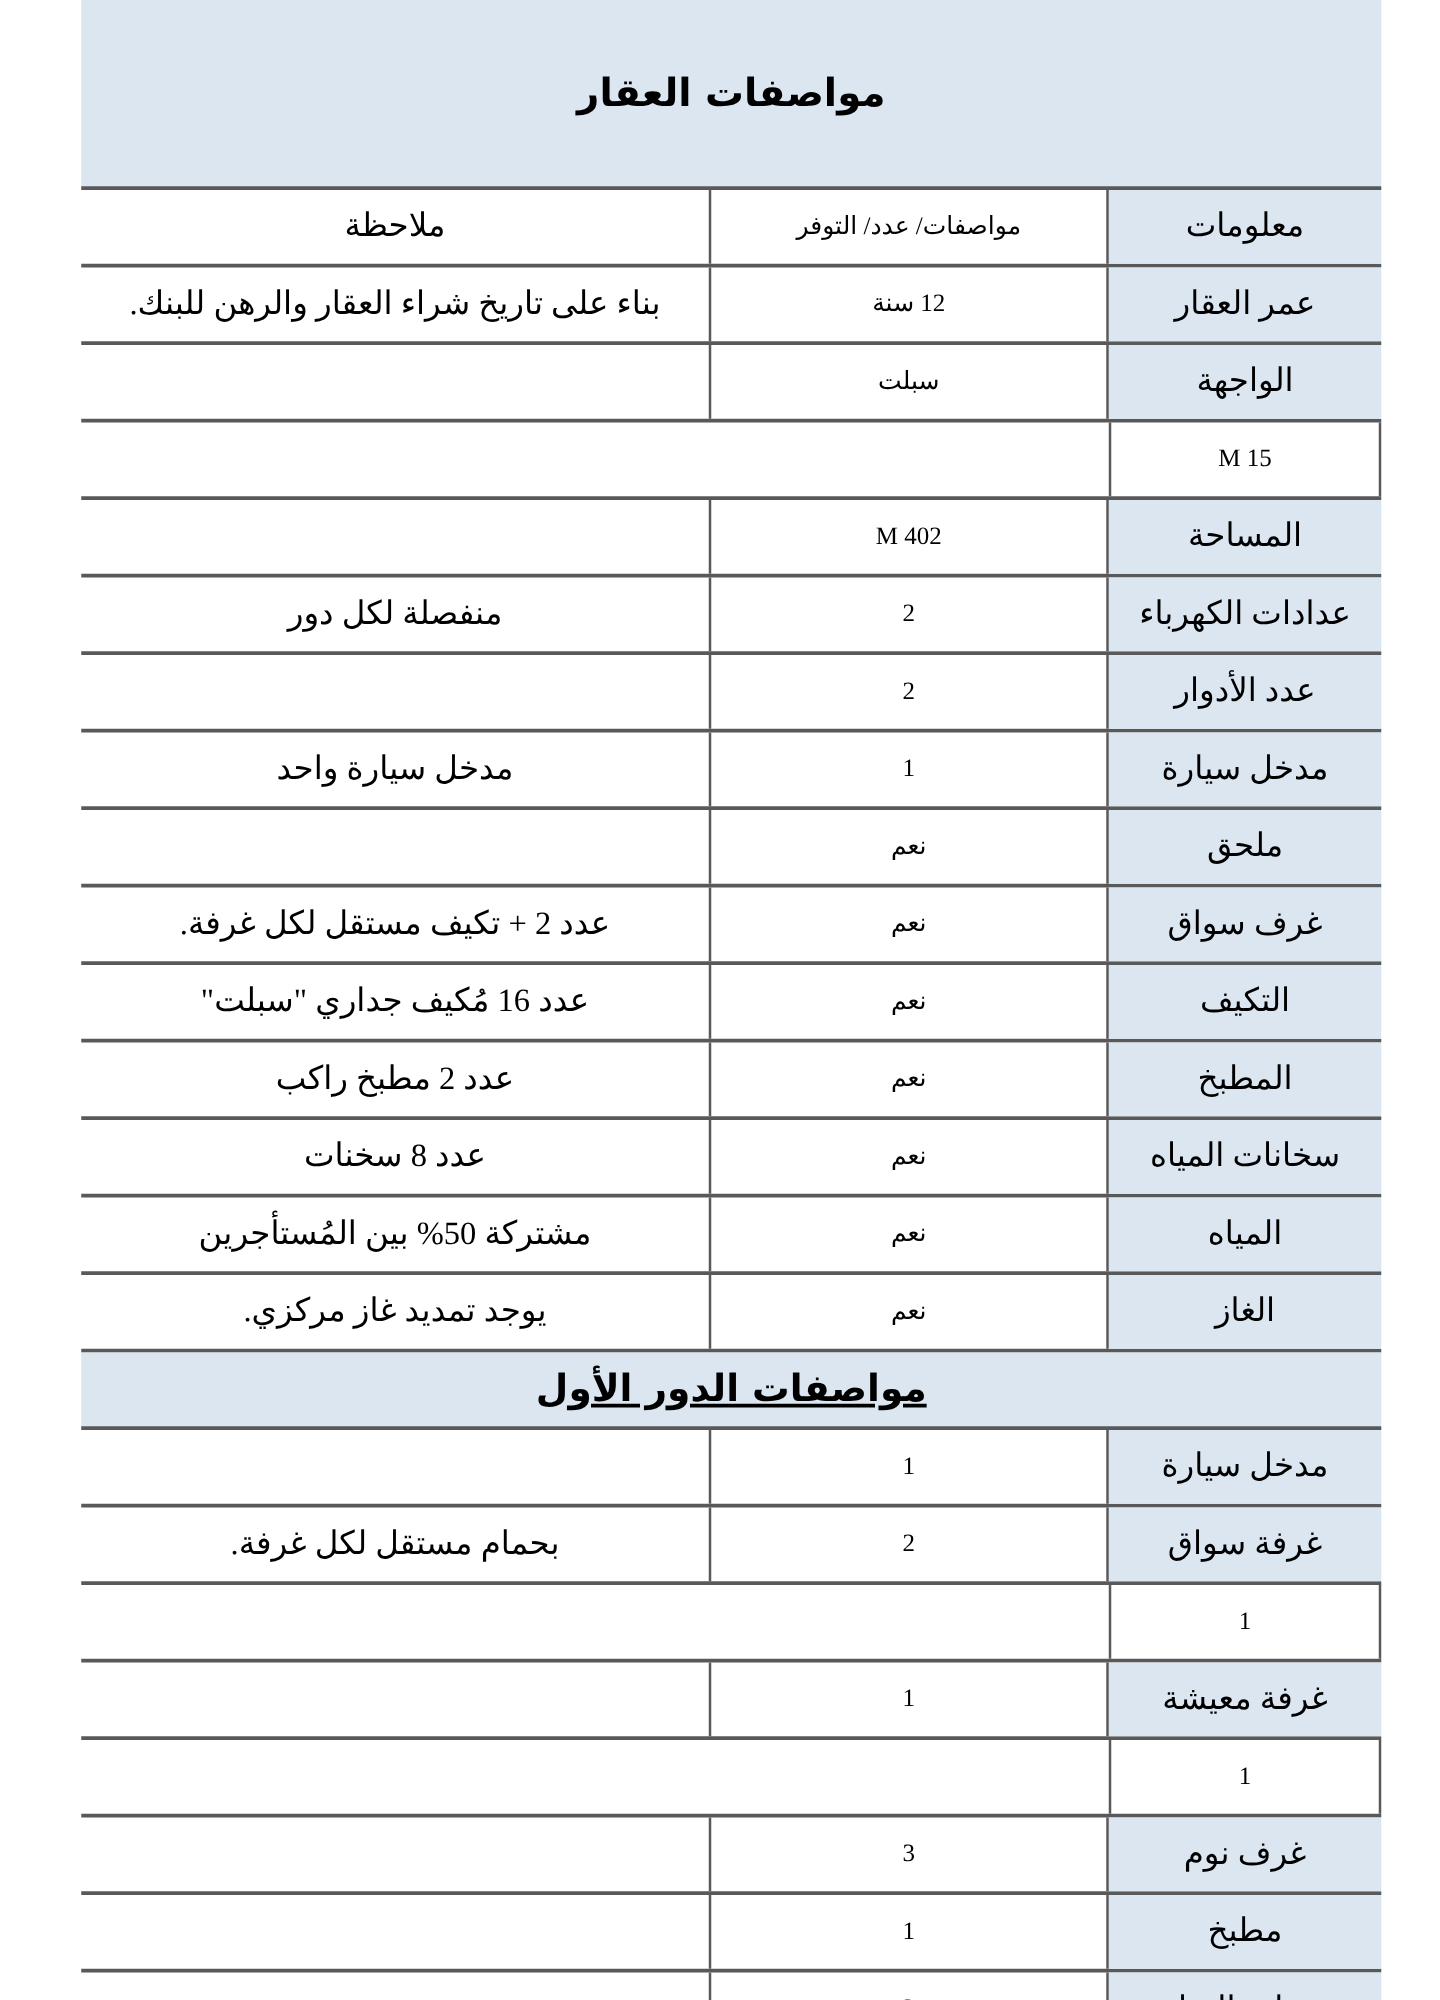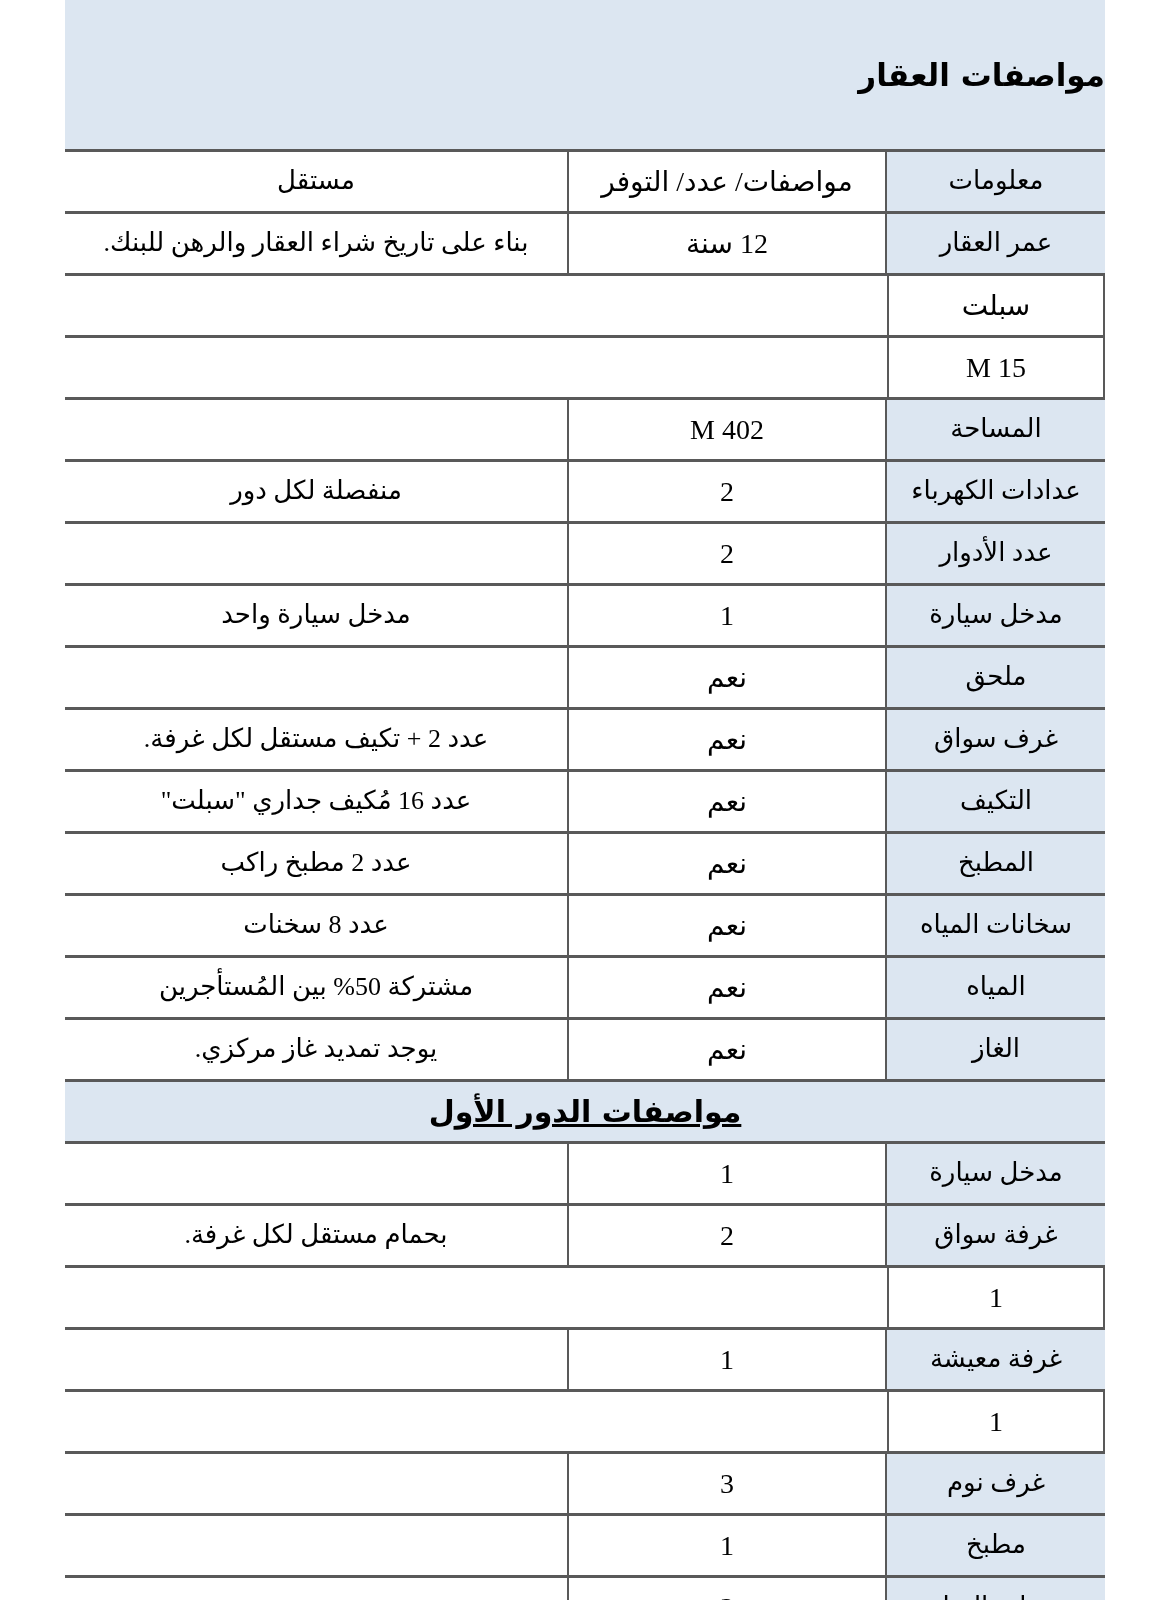--- a/index.html
+++ b/index.html
@@ -13,21 +13,21 @@
   .table-wrap {
     position: absolute;
     top: 0; left: 65px;
     width: 1040px;
     direction: rtl;
   }
   .title-block {
     height: 152px;
     background: var(--fill, #dce6f1);
     border-bottom: 3px solid var(--line, #595959);
-    display: flex; align-items: center; justify-content: flex-start;
+    display: flex; align-items: center; justify-content: center;
   }
   .title {
     font-weight: bold;
     font-size: 31px;
     font-family: "DejaVu Sans", sans-serif;
   }
   .row {
     display: grid;
     grid-template-columns: 218px 320px 502px;
     border-bottom: 3px solid var(--line, #595959);
@@ -38,21 +38,21 @@
     text-align: center;
     font-size: 26px;
     line-height: 1.25;
     padding: 4px 10px;
     font-family: "Liberation Serif", "DejaVu Sans", serif;
   }
   .info-cell { background: var(--fill, #dce6f1); }
   .value-cell {
     border-left: 2px solid var(--line, #595959);
     border-right: 2px solid var(--line, #595959);
-    font-size: 28px;
+    font-size: 20px;
     text-align: center;
   }
   .section-row {
     min-height: 62px;
     background: var(--fill, #dce6f1);
     border-bottom: 3px solid var(--line, #595959);
     display: flex; align-items: center; justify-content: center;
     font-weight: bold;
     font-size: 30px;
     text-decoration: underline;
@@ -63,30 +63,31 @@
 
 <div class="table-wrap">
 
   <div class="title-block">
     <div class="title">مواصفات العقار</div>
   </div>
 
   <div class="row">
     <div class="cell info-cell">معلومات</div>
     <div class="cell value-cell">مواصفات/ عدد/ التوفر</div>
-    <div class="cell note-cell">مستقل</div>
+    <div class="cell note-cell">ملاحظة</div>
   </div>
 
   <div id="section1-rows">
       <div class="row">
         <div class="cell info-cell">عمر العقار</div>
         <div class="cell value-cell">12 سنة</div>
         <div class="cell note-cell">بناء على تاريخ شراء العقار والرهن للبنك.</div>
       </div>
       <div class="row">
+        <div class="cell info-cell">الواجهة</div>
         <div class="cell value-cell">سبلت</div>
         <div class="cell note-cell"></div>
       </div>
       <div class="row">
         <div class="cell value-cell">15 M</div>
         <div class="cell note-cell"></div>
       </div>
       <div class="row">
         <div class="cell info-cell">المساحة</div>
         <div class="cell value-cell">402 M</div>

